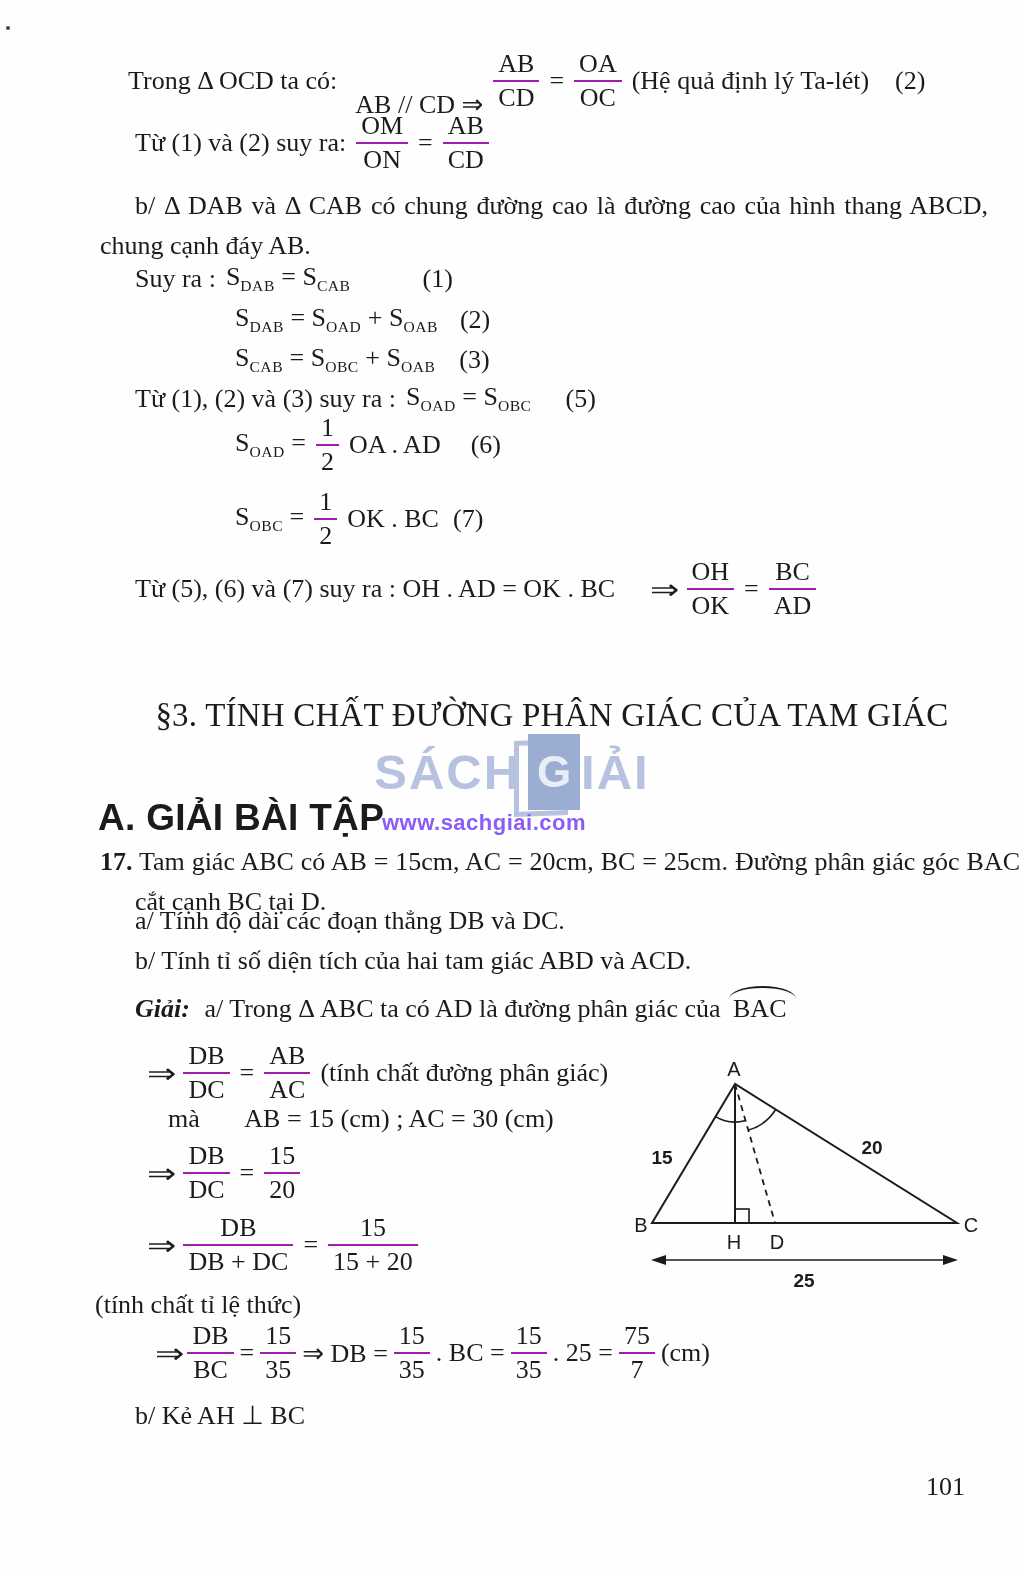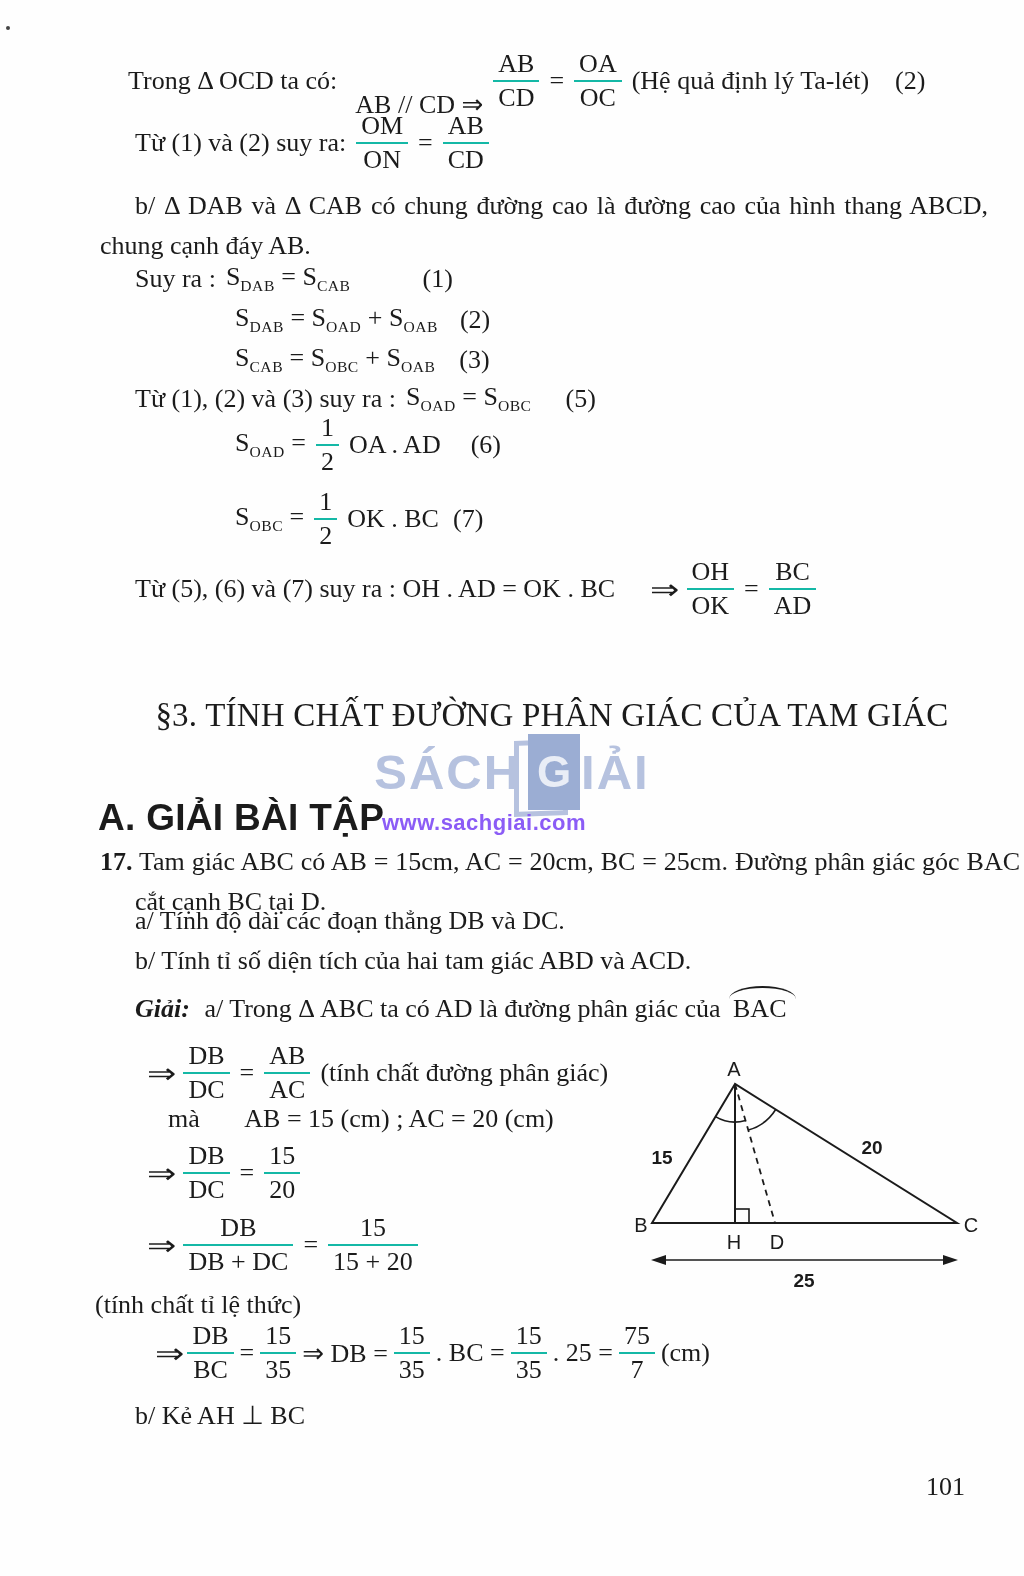--- a/index.html
+++ b/index.html
@@ -8,21 +8,21 @@
     background:#fefefe; color:#1b1b1b;
     font-family:"Liberation Serif", serif; font-size:26px;
     overflow:hidden;
   }
   .abs{position:absolute;}
   .mrow{display:flex; align-items:center; white-space:nowrap;}
   .mrow>*{margin-right:10px;}
   .mrow>*:last-child{margin-right:0;}
   .mrow.tight>*{margin-right:6px;}
   .frac{display:inline-block; text-align:center; line-height:1.08;}
-  .frac .num{display:block; padding:0 5px 2px; border-bottom:2px solid #14b8a6;}
+  .frac .num{display:block; padding:0 5px 2px; border-bottom:2px solid #a21caf;}
   .frac .den{display:block; padding:2px 5px 0;}
   sub{font-size:0.6em; letter-spacing:0.5px;}
   .imp{display:inline-block; transform:scaleX(1.25); font-size:28px;}
   .tag{}
   .just{text-align:justify; line-height:40px;}
   .heading{width:1024px; text-align:center; font-weight:normal; font-size:33px; letter-spacing:0.2px;margin-left:40px;}
   .subheading{font-family:"Liberation Sans", sans-serif; font-weight:bold; font-size:37px; letter-spacing:0.3px;}
   .bold{font-weight:bold;}
   .bi{font-weight:bold; font-style:italic;}
   .overarc{position:relative; display:inline-block; padding-top:4px;}
@@ -178,21 +178,21 @@
     <span>=</span>
     <span class="frac">
         <span class="num">AB</span>
         <span class="den">AC</span>
       </span>
     <span>(tính chất đường phân giác)</span>
   </div>
 
   <div class="abs" style="left:168px; top:1104px; white-space:nowrap;">
     <span>mà</span>
-    <span style="margin-left:38px;">AB = 15 (cm) ; AC = 20 (cm)</span>
+    <span style="margin-left:38px;">AB = 15 (cm) ; AC = 30 (cm)</span>
   </div>
 
   <div class="abs mrow" style="left:150px; top:1142px;">
     <span class="imp">⇒</span>
     <span class="frac">
         <span class="num">DB</span>
         <span class="den">DC</span>
       </span>
     <span>=</span>
     <span class="frac">

